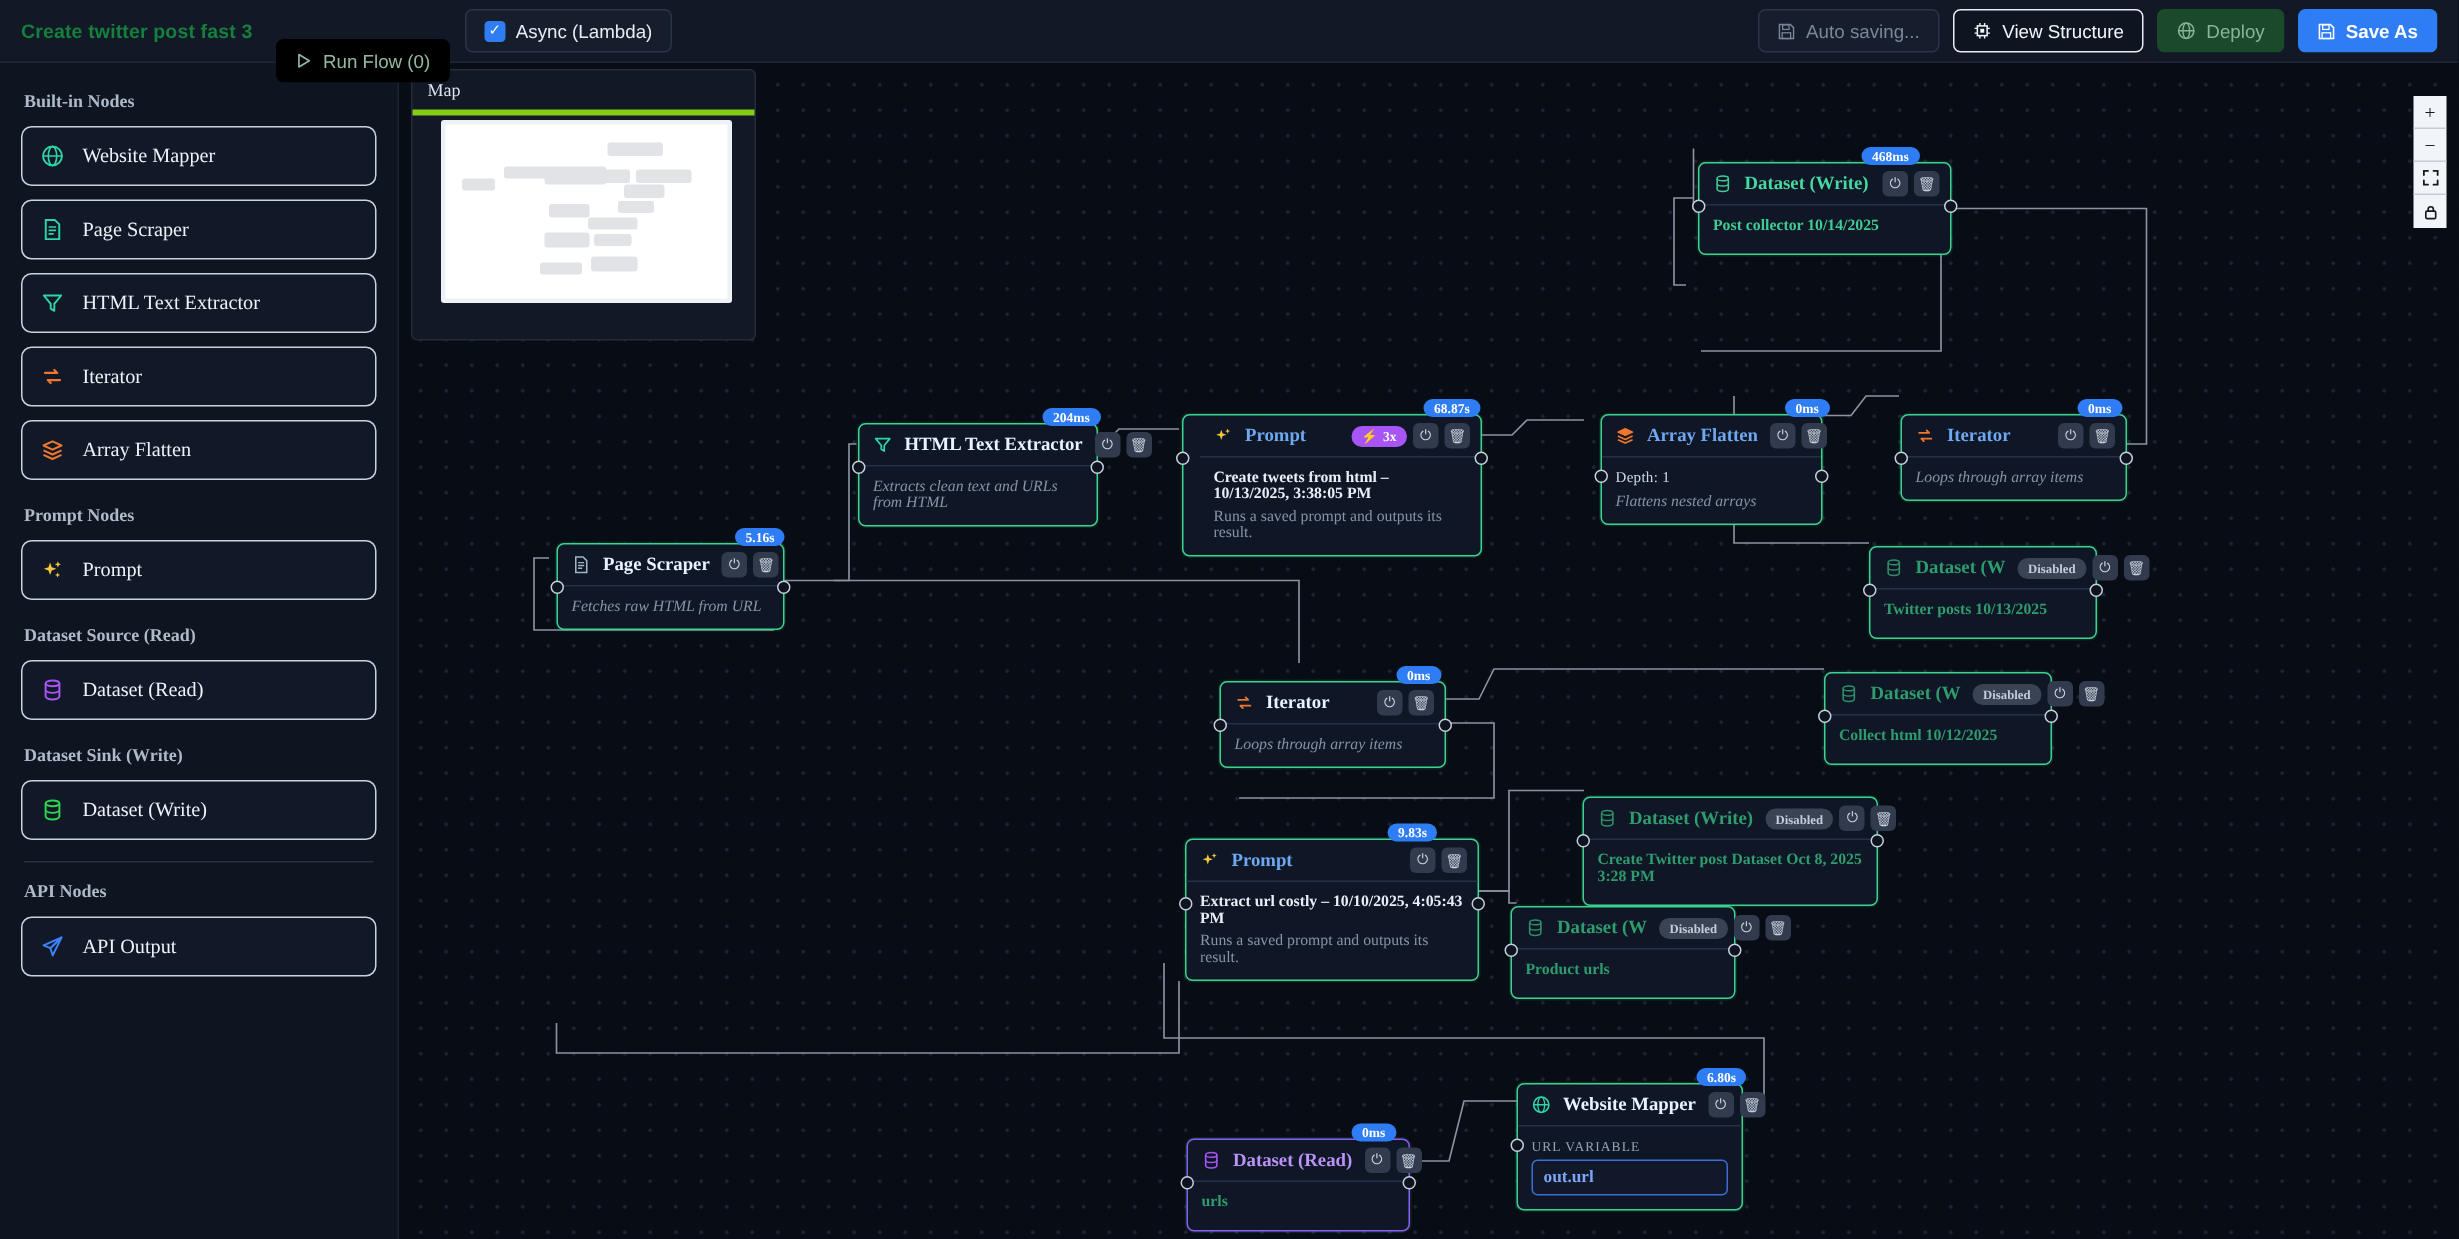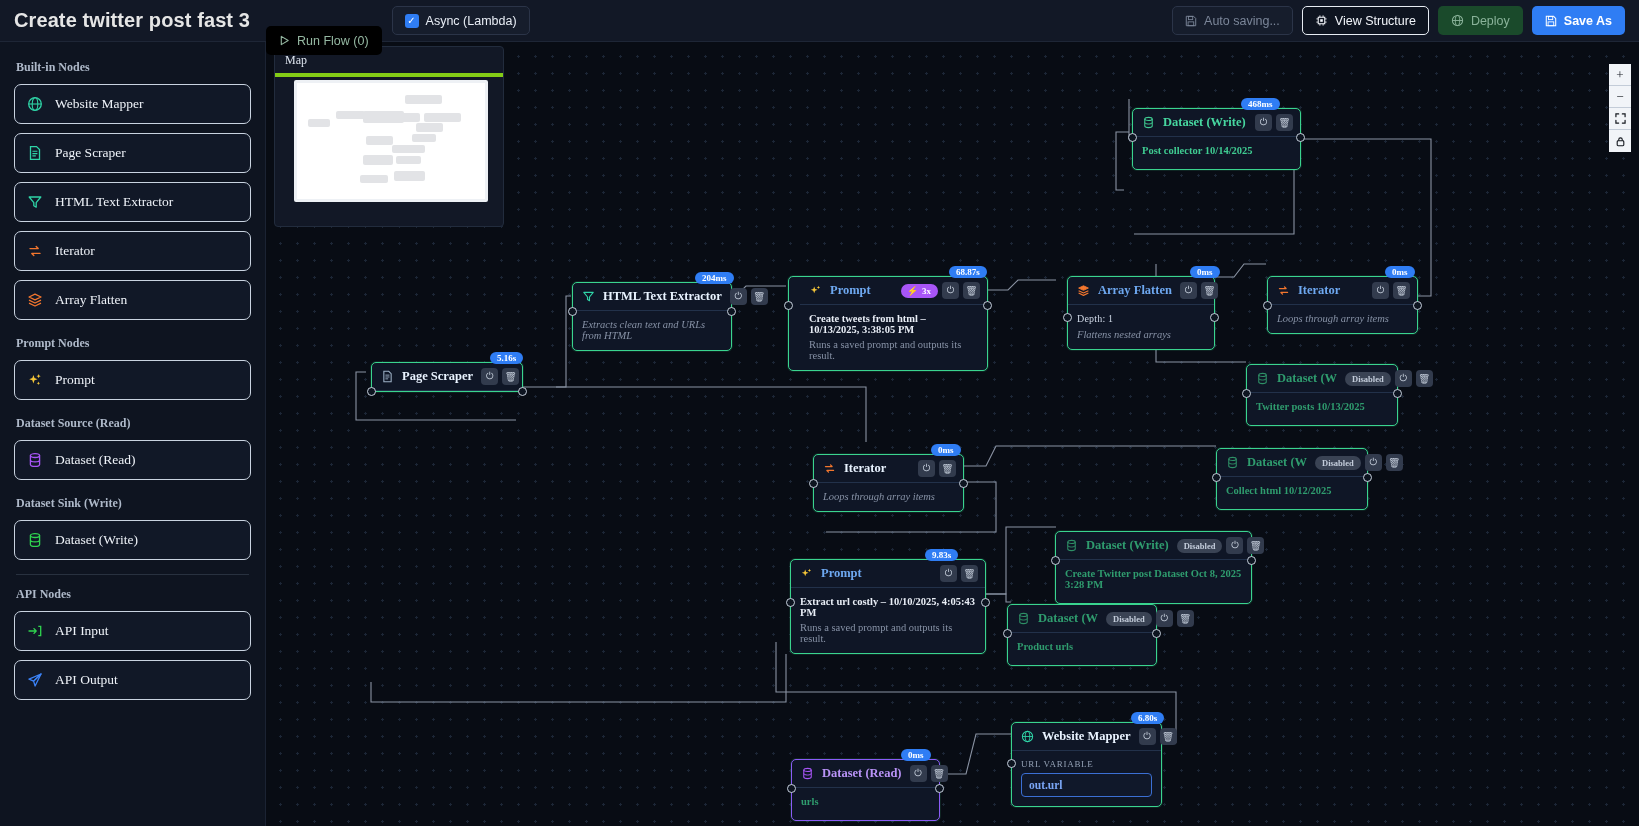--- a/index.html
+++ b/index.html
@@ -15,21 +15,21 @@
   .topbar {
     height: 42px; min-height: 42px;
     background: #121826;
     border-bottom: 1px solid #1e2636;
     display: flex; align-items: center;
     padding: 0 14px;
     gap: 10px;
     position: relative; z-index: 40;
   }
   .flow-title {
-    color: #e5e5e5; font-size: 20px; font-weight: bold;
+    color: #15803d; font-size: 13px; font-weight: bold;
     letter-spacing: .1px; margin-right: 6px;
   }
   .btn {
     display: inline-flex; align-items: center; gap: 7px;
     height: 29px; padding: 0 12px;
     border-radius: 5px; font-size: 12.5px;
     border: 1px solid transparent; cursor: pointer; white-space: nowrap;
   }
   .btn-run { background: #000000; color: #95b8a2; margin-top: 40px; }
   .btn-run .glyph { color: #95b8a2; }
@@ -317,29 +317,20 @@
               <path d="M3.4 3.6v8.8c0 1 2.1 1.9 4.6 1.9s4.6-.9 4.6-1.9V3.6" fill="none" stroke="#2fd44f" stroke-width="1.3"></path>
               <path d="M3.4 8c0 1 2.1 1.9 4.6 1.9s4.6-.9 4.6-1.9" fill="none" stroke="#2fd44f" stroke-width="1.2"></path>
             </svg>
         </span>
         <span>Dataset (Write)</span>
       </div>
 
       <div class="divider"></div>
 
       <div class="side-group-title">API Nodes</div>
-      <div class="node-btn">
-        <span class="ico">
-          <svg width="16" height="16" viewBox="0 0 16 16">
-              <path d="M2 8h7.2L7 5.6M9.2 8 7 10.4" fill="none" stroke="#2fd44f" stroke-width="1.3" stroke-linecap="round" stroke-linejoin="round"></path>
-              <path d="M11.3 3.4h2.4v9.2h-2.4" fill="none" stroke="#2fd44f" stroke-width="1.3"></path>
-            </svg>
-        </span>
-        <span>API Input</span>
-      </div>
       <div class="node-btn">
         <span class="ico">
           <svg width="16" height="16" viewBox="0 0 16 16">
               <path d="M14 2 2 7.2l4.6 1.9L14 2z" fill="none" stroke="#3b82f6" stroke-width="1.3" stroke-linejoin="round"></path>
               <path d="M14 2 8.1 14l-1.5-4.9L14 2z" fill="none" stroke="#3b82f6" stroke-width="1.3" stroke-linejoin="round"></path>
             </svg>
         </span>
         <span>API Output</span>
       </div>
     </div>
@@ -537,20 +528,23 @@
                 <path d="M3.5 1.6h6l3 3v9.8h-9z" fill="none" stroke="#9fb3c8" stroke-width="1.3"></path>
                 <path d="M5.4 6.3h5M5.4 8.6h5M5.4 10.9h3.4" stroke="#9fb3c8" stroke-width="1.1"></path>
               </svg>
           </span>
           <span class="node-title" style="color:#e9f3ff">Page Scraper</span>
           <span class="node-head-actions">
             <span class="hbtn">⏻</span>
             <span class="hbtn">🗑</span>
           </span>
         </div>
+        <div class="node-body">
+          <div class="node-sub">Fetches raw HTML from URL</div>
+        </div>
         <span class="port" style="left:-5px; top:24px;"></span>
         <span class="port" style="right:-5px; top:24px;"></span>
       </div>
 
       <div class="node" style="left:980px; top:322px; width:152px;">
         <div class="node-head">
           <span class="ico">
             <svg width="13" height="13" viewBox="0 0 16 16">
                 <ellipse cx="8" cy="3.6" rx="4.6" ry="1.9" fill="none" stroke="#2e8f66" stroke-width="1.3"></ellipse>
                 <path d="M3.4 3.6v8.8c0 1 2.1 1.9 4.6 1.9s4.6-.9 4.6-1.9V3.6" fill="none" stroke="#2e8f66" stroke-width="1.3"></path>

